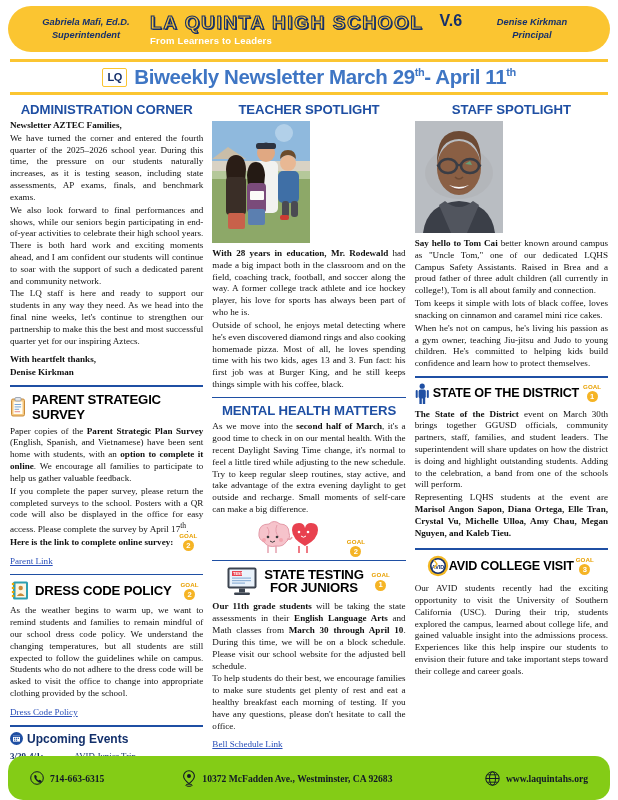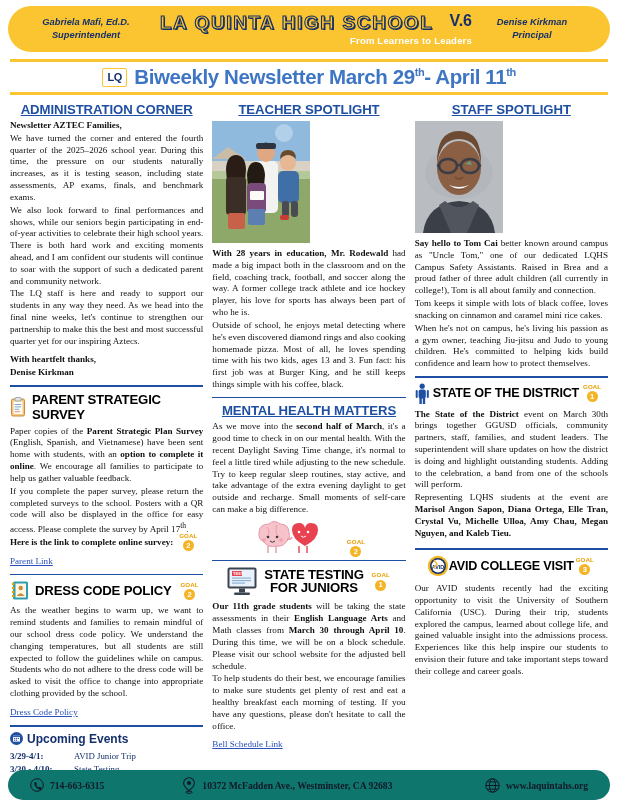--- a/index.html
+++ b/index.html
@@ -28,21 +28,21 @@
     font-family: "Liberation Sans", sans-serif;
     font-style: italic;
     font-weight: bold;
     font-size: 9.3px;
     color: #16306b;
     line-height: 1.45;
   }
   .mast-right { margin-left: auto; }
   .mast-center {
     flex: 1;
-    text-align: right;
+    text-align: left;
     padding-left: 4px;
   }
   .school-name {
     font-family: "Liberation Sans", sans-serif;
     font-weight: bold;
     font-size: 19px;
     letter-spacing: 1.6px;
     color: #FBC531;
     -webkit-text-stroke: 1.1px #16306b;
     text-shadow: 1.2px 1.2px 0 #16306b;
@@ -106,21 +106,20 @@
   .col { width: 194px; }
 
   .sec-title {
     font-family: "Liberation Sans", sans-serif;
     font-weight: bold;
     font-size: 13.2px;
     color: #1f4fa3;
     text-align: center;
     letter-spacing: -.1px;
     margin-bottom: 3px;
-    text-decoration: underline;
   }
   .sec-title-left {
     font-family: "Liberation Sans", sans-serif;
     font-weight: bold;
     font-size: 13.2px;
     color: #000000;
     letter-spacing: -.2px;
   }
   p.body {
     font-family: "Liberation Serif", serif;
@@ -176,22 +175,22 @@
   .ev-date {
     font-family: "Liberation Serif", serif;
     font-weight: bold; color: #13306b; width: 64px; font-size: 9px;
   }
   .ev-name { font-family: "Liberation Serif", serif; color: #13306b; font-size: 8.8px; }
 
   
   .footer {
     position: absolute;
     left: 8px; right: 8px; bottom: 6px;
-    height: 30px;
-    background: #0f766e;
+    height: 44px;
+    background: #84cc16;
     border-radius: 15px;
     display: flex;
     align-items: center;
     font-family: "Liberation Serif", serif;
     font-weight: bold;
     font-size: 9.6px;
     color: #111827;
   }
   .f-item { display: flex; align-items: center; gap: 6px; }
   .f-phone { margin-left: 22px; }

